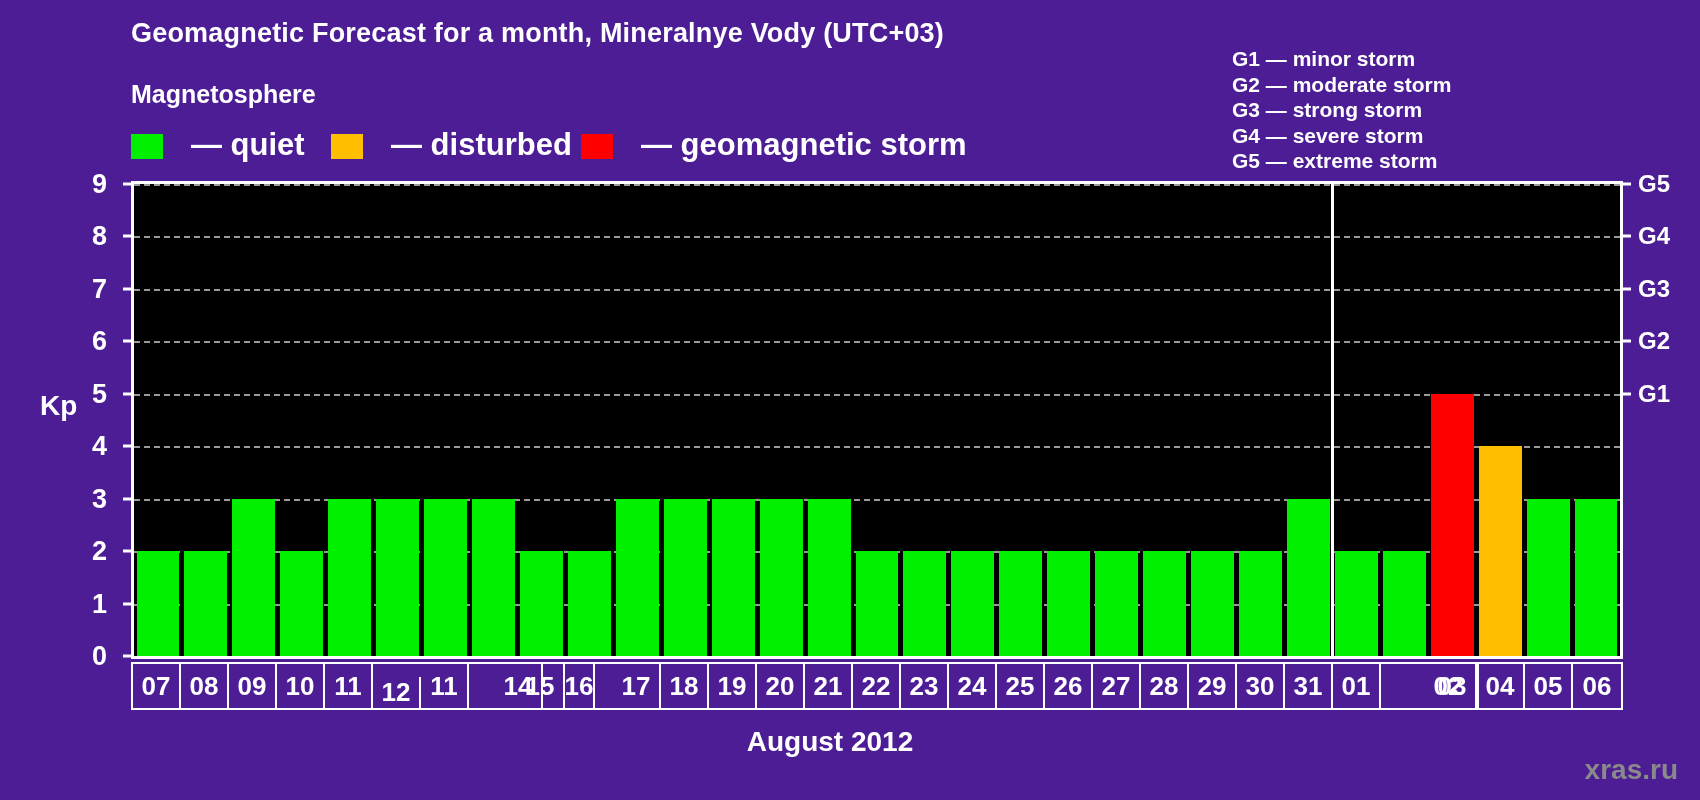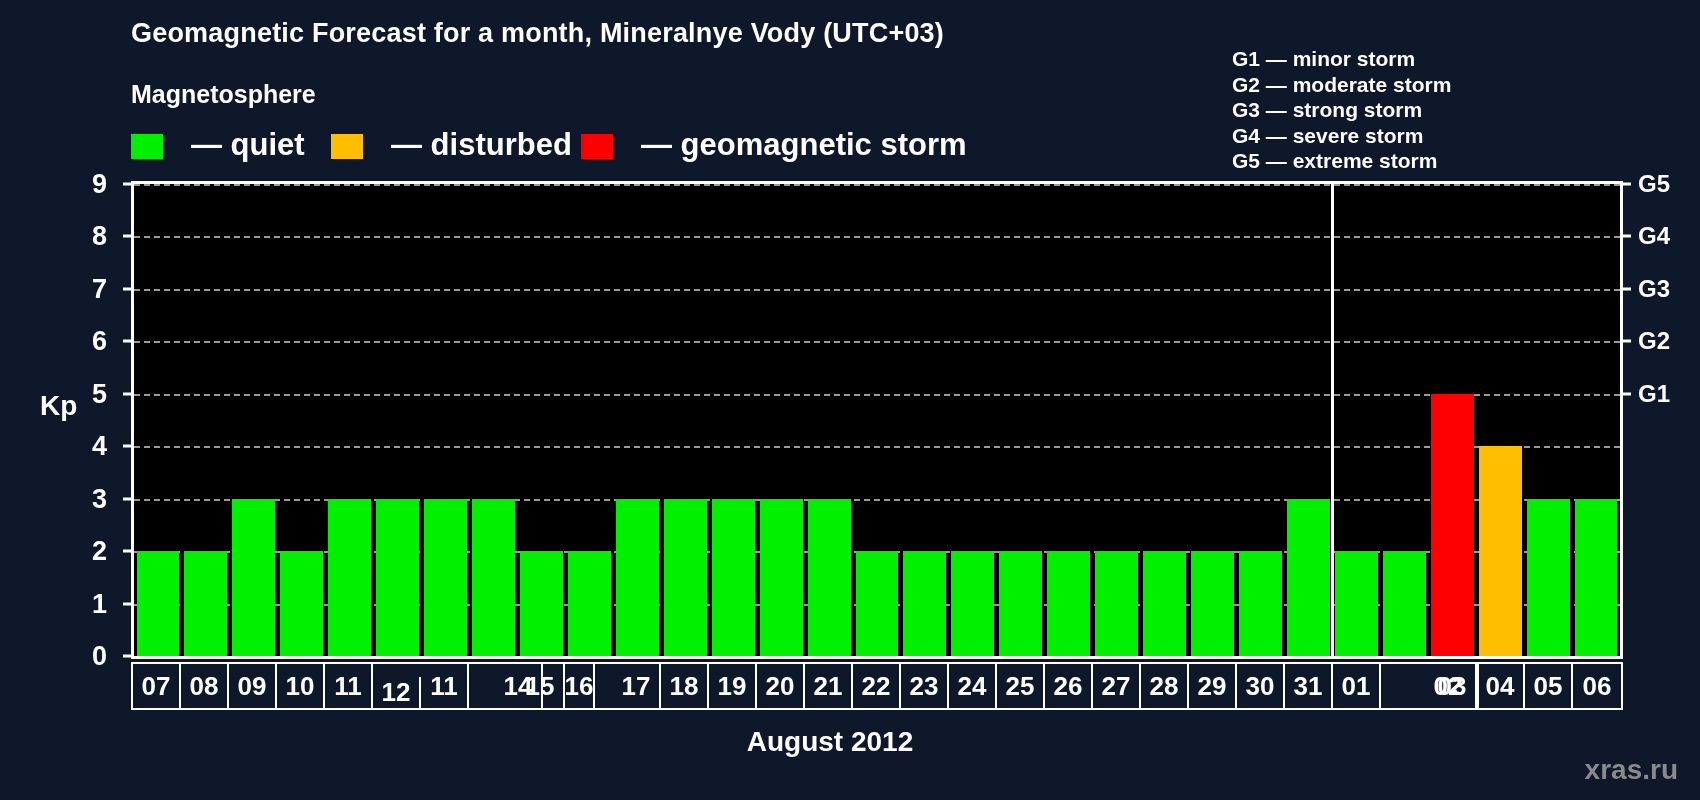--- a/index.html
+++ b/index.html
@@ -1,19 +1,19 @@
 <!DOCTYPE html>
 <html><head>
 <meta charset="utf-8">
 <style>
   html,body{margin:0;padding:0;background:#000;}
   body{width:1700px;height:800px;overflow:hidden;
        font-family:"Liberation Sans",sans-serif;color:#fff;}
 
-  #root{position:relative;width:1700px;height:800px;background:#0f172a;text-decoration:underline;}
+  #root{position:relative;width:1700px;height:800px;background:#4c1d95;text-decoration:underline;}
 
   
   .title{position:absolute;left:131px;top:18px;font-size:27px;font-weight:bold;
          letter-spacing:.2px;white-space:nowrap;}
   .subtitle{position:absolute;left:131px;top:80px;font-size:25px;font-weight:bold;}
 
   .legend{position:absolute;left:131px;top:128px;height:30px;}
   .lg-item{position:absolute;top:0;height:30px;white-space:nowrap;}
   .lg-sw{display:inline-block;width:32px;height:25px;vertical-align:middle;}
   .lg-tx{display:inline-block;vertical-align:middle;font-size:31px;font-weight:bold;

